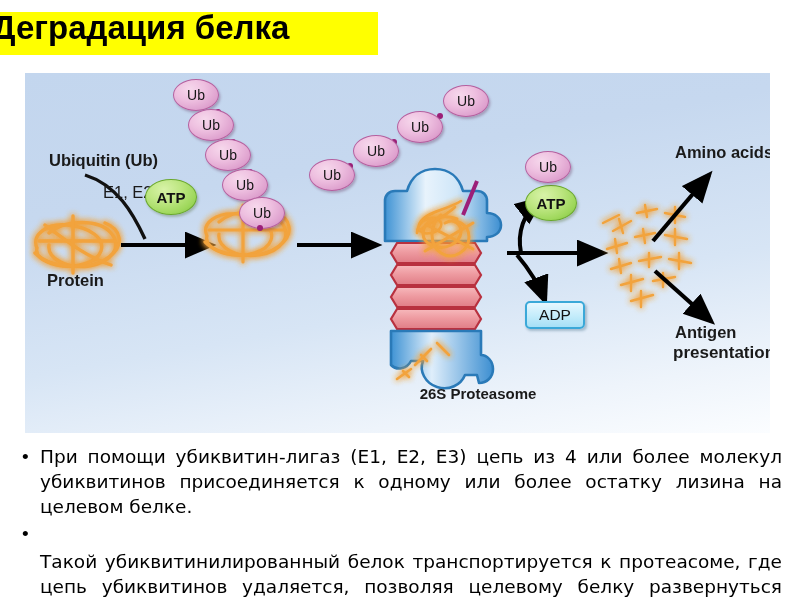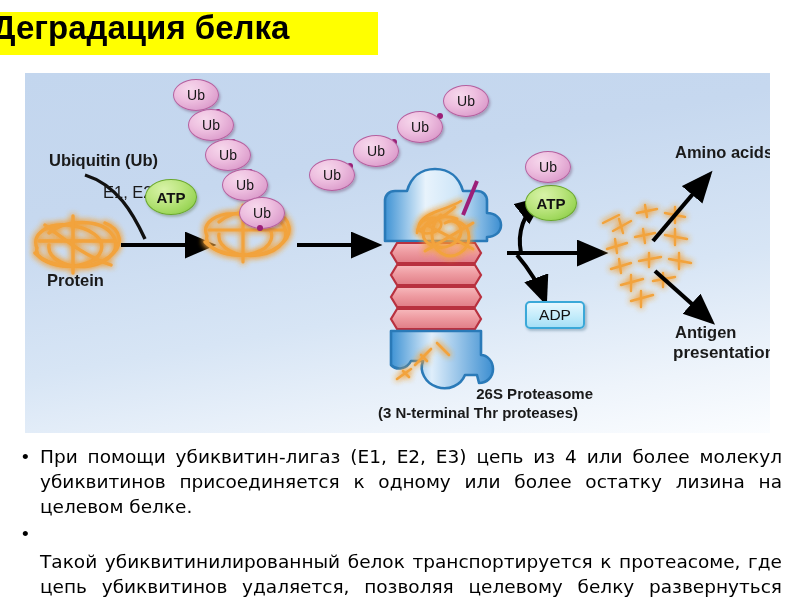--- a/index.html
+++ b/index.html
@@ -52,21 +52,21 @@
     color: #1a1a1a;
     font-family: "Liberation Sans", sans-serif;
     white-space: nowrap;
   }
   .lbl-ubiquitin { left: 24px;  top: 78px;  font-size: 16.5px; font-weight: bold; }
   .lbl-e123      { left: 78px; top: 110px; font-size: 16.5px; }
   .lbl-protein   { left: 22px; top: 198px; font-size: 16.5px; font-weight: bold; }
   .lbl-amino     { left: 628px; top: 70px; font-size: 16.5px; font-weight: bold; margin-left: 22px; }
   .lbl-antigen1  { left: 650px; top: 250px; font-size: 16.5px; font-weight: bold; }
   .lbl-antigen2  { left: 624px; top: 270px; font-size: 17px; font-weight: bold; margin-left: 24px; }
-  .lbl-prot26s   { left: 338px; top: 312px; font-size: 15px; font-weight: bold; text-align: right; width: 230px; }
+  .lbl-prot26s   { left: 338px; top: 312px; font-size: 15px; font-weight: bold; text-align: center; width: 230px; }
   .lbl-prot26s2  { left: 318px; top: 331px; font-size: 15px; font-weight: bold; text-align: center; width: 270px; }
 
   
   .ub {
     position: absolute;
     width: 46px;
     height: 32px;
     border-radius: 50%;
     background: radial-gradient(ellipse at 36% 30%, #f6d8ec 0%, #eec0e0 38%, #dfa2cf 72%, #c97fb6 100%);
     border: 1.6px solid #b5609f;
@@ -298,21 +298,20 @@
     <line x1="630" y1="198" x2="686" y2="248" stroke="#000" stroke-width="4.2" marker-end="url(#ah)"></line>
   </svg>
 
   <div class="lbl lbl-ubiquitin">Ubiquitin (Ub)</div>
   <div class="lbl lbl-e123">E1, E2, E3</div>
   <div class="lbl lbl-protein">Protein</div>
   <div class="lbl lbl-amino">Amino acids</div>
   <div class="lbl lbl-antigen1">Antigen</div>
   <div class="lbl lbl-antigen2">presentation</div>
   <div class="lbl lbl-prot26s">26S Proteasome</div>
-  <div class="lbl lbl-prot26s2">(3 N-terminal Thr proteases)</div>
 
   <div class="atp" style="left:120px; top:106px;">ATP</div>
   <div class="atp" style="left:500px; top:112px;">ATP</div>
   <div class="adp" style="left:500px; top:228px;">ADP</div>
 
   <div class="ub" style="left:148px; top:6px;">Ub</div>
   <div class="ub-dot" style="left:190px; top:36px;"></div>
   <div class="ub" style="left:163px; top:36px;">Ub</div>
   <div class="ub-dot" style="left:205px; top:66px;"></div>
   <div class="ub" style="left:180px; top:66px;">Ub</div>

